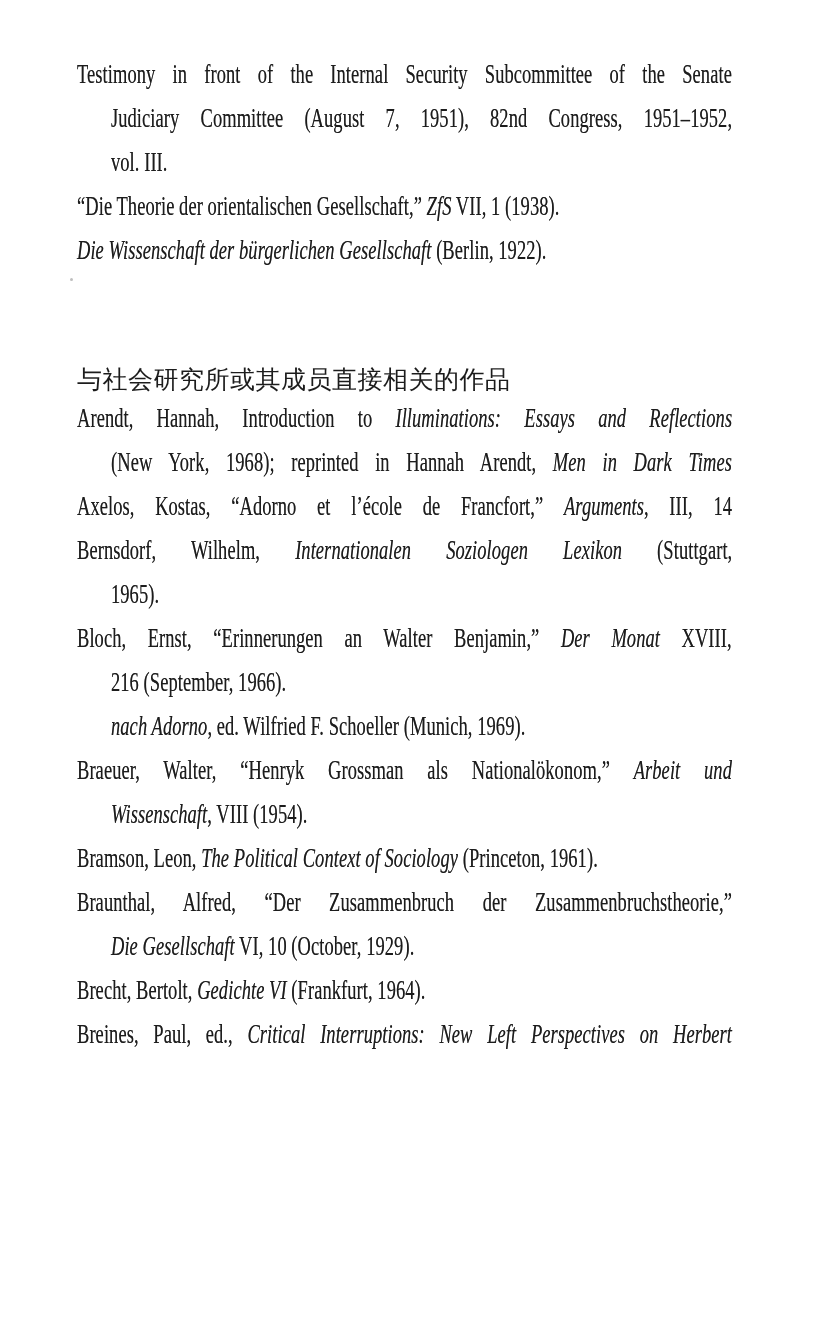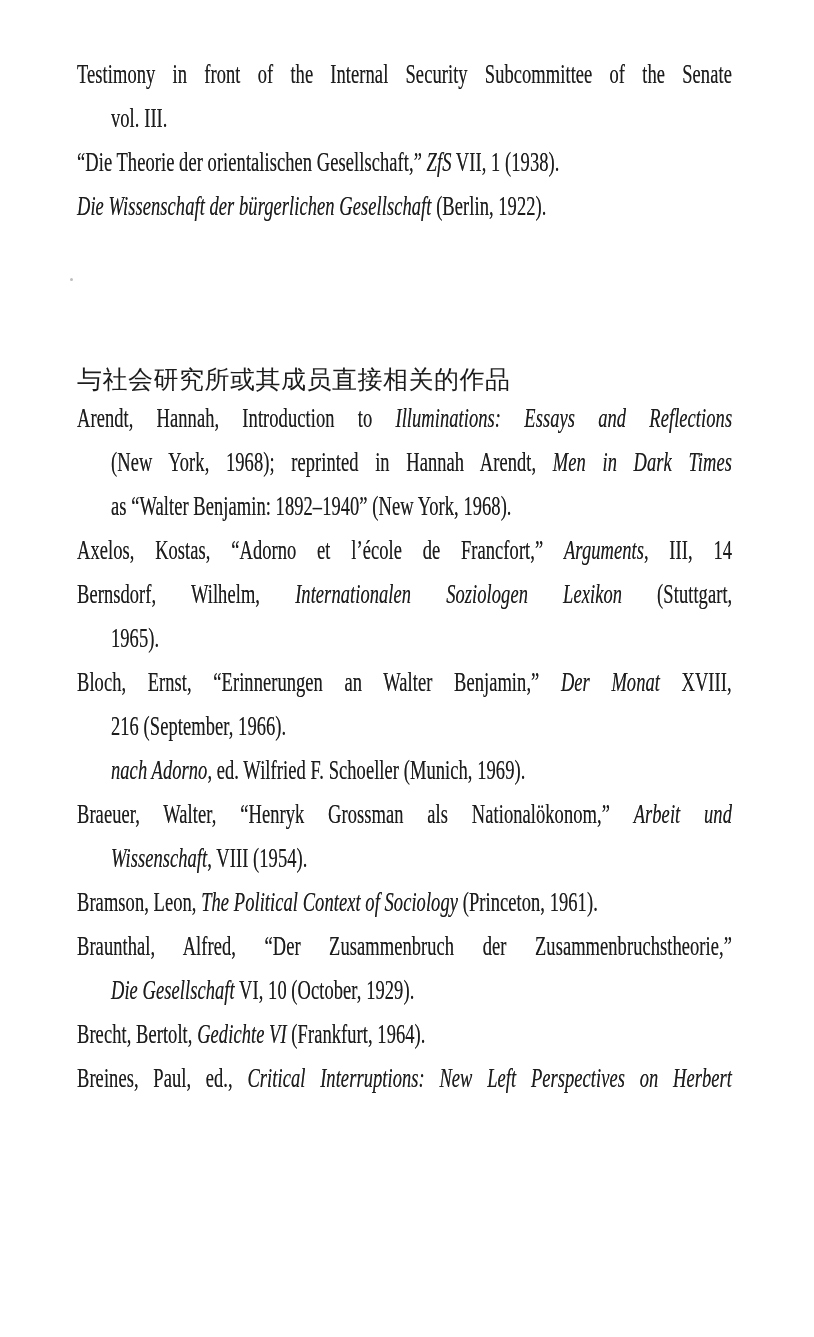--- a/index.html
+++ b/index.html
@@ -81,33 +81,33 @@
     opacity: 0.55;
   }
 </style>
 </head>
 <body>
 
 <div id="book-page">
 
   <div id="top-section" class="bib-block">
       <div class="bib-line"><span class="line-inner" style="word-spacing: 18.9424px;"><span>Testimony in front of the Internal Security Subcommittee of the Senate</span></span></div>
+      <div class="bib-line indent"><span class="line-inner" style="word-spacing: 24.987px;"><span>Judiciary Committee (August 7, 1951), 82nd Congress, 1951–1952,</span></span></div>
       <div class="bib-line indent"><span class="line-inner"><span>vol. III.</span></span></div>
       <div class="bib-line"><span class="line-inner"><span>“Die Theorie der orientalischen Gesellschaft,” </span><i>ZfS</i><span> VII, 1 (1938).</span></span></div>
       <div class="bib-line"><span class="line-inner"><i>Die Wissenschaft der bürgerlichen Gesellschaft</i><span> (Berlin, 1922).</span></span></div>
     </div>
 
   <div id="scan-artifact-dot"></div>
 
   <div id="section-heading">与社会研究所或其成员直接相关的作品</div>
 
   <div id="related-section" class="bib-block">
       <div class="bib-line"><span class="line-inner" style="word-spacing: 28.0606px;"><span>Arendt, Hannah, Introduction to </span><i>Illuminations: Essays and Reflections</i></span></div>
       <div class="bib-line indent"><span class="line-inner" style="word-spacing: 18.0909px;"><span>(New York, 1968); reprinted in Hannah Arendt, </span><i>Men in Dark Times</i></span></div>
-      <div class="bib-line indent"><span class="line-inner"><span>as “Walter Benjamin: 1892–1940” (New York, 1968).</span></span></div>
       <div class="bib-line"><span class="line-inner" style="word-spacing: 24.2694px;"><span>Axelos, Kostas, “Adorno et l’école de Francfort,” </span><i>Arguments</i><span>, III, 14</span></span></div>
       <div class="bib-line"><span class="line-inner" style="word-spacing: 46.0848px;"><span>Bernsdorf, Wilhelm, </span><i>Internationalen Soziologen Lexikon</i><span> (Stuttgart,</span></span></div>
       <div class="bib-line indent"><span class="line-inner"><span>1965).</span></span></div>
       <div class="bib-line"><span class="line-inner" style="word-spacing: 25.553px;"><span>Bloch, Ernst, “Erinnerungen an Walter Benjamin,” </span><i>Der Monat</i><span> XVIII,</span></span></div>
       <div class="bib-line indent"><span class="line-inner"><span>216 (September, 1966).</span></span></div>
       <div class="bib-line indent"><span class="line-inner"><i>nach Adorno</i><span>, ed. Wilfried F. Schoeller (Munich, 1969).</span></span></div>
       <div class="bib-line"><span class="line-inner" style="word-spacing: 28.9177px;"><span>Braeuer, Walter, “Henryk Grossman als Nationalökonom,” </span><i>Arbeit und</i></span></div>
       <div class="bib-line indent"><span class="line-inner"><i>Wissenschaft</i><span>, VIII (1954).</span></span></div>
       <div class="bib-line"><span class="line-inner"><span>Bramson, Leon, </span><i>The Political Context of Sociology</i><span> (Princeton, 1961).</span></span></div>
       <div class="bib-line"><span class="line-inner" style="word-spacing: 36.0848px;"><span>Braunthal, Alfred, “Der Zusammenbruch der Zusammenbruchstheorie,”</span></span></div>

